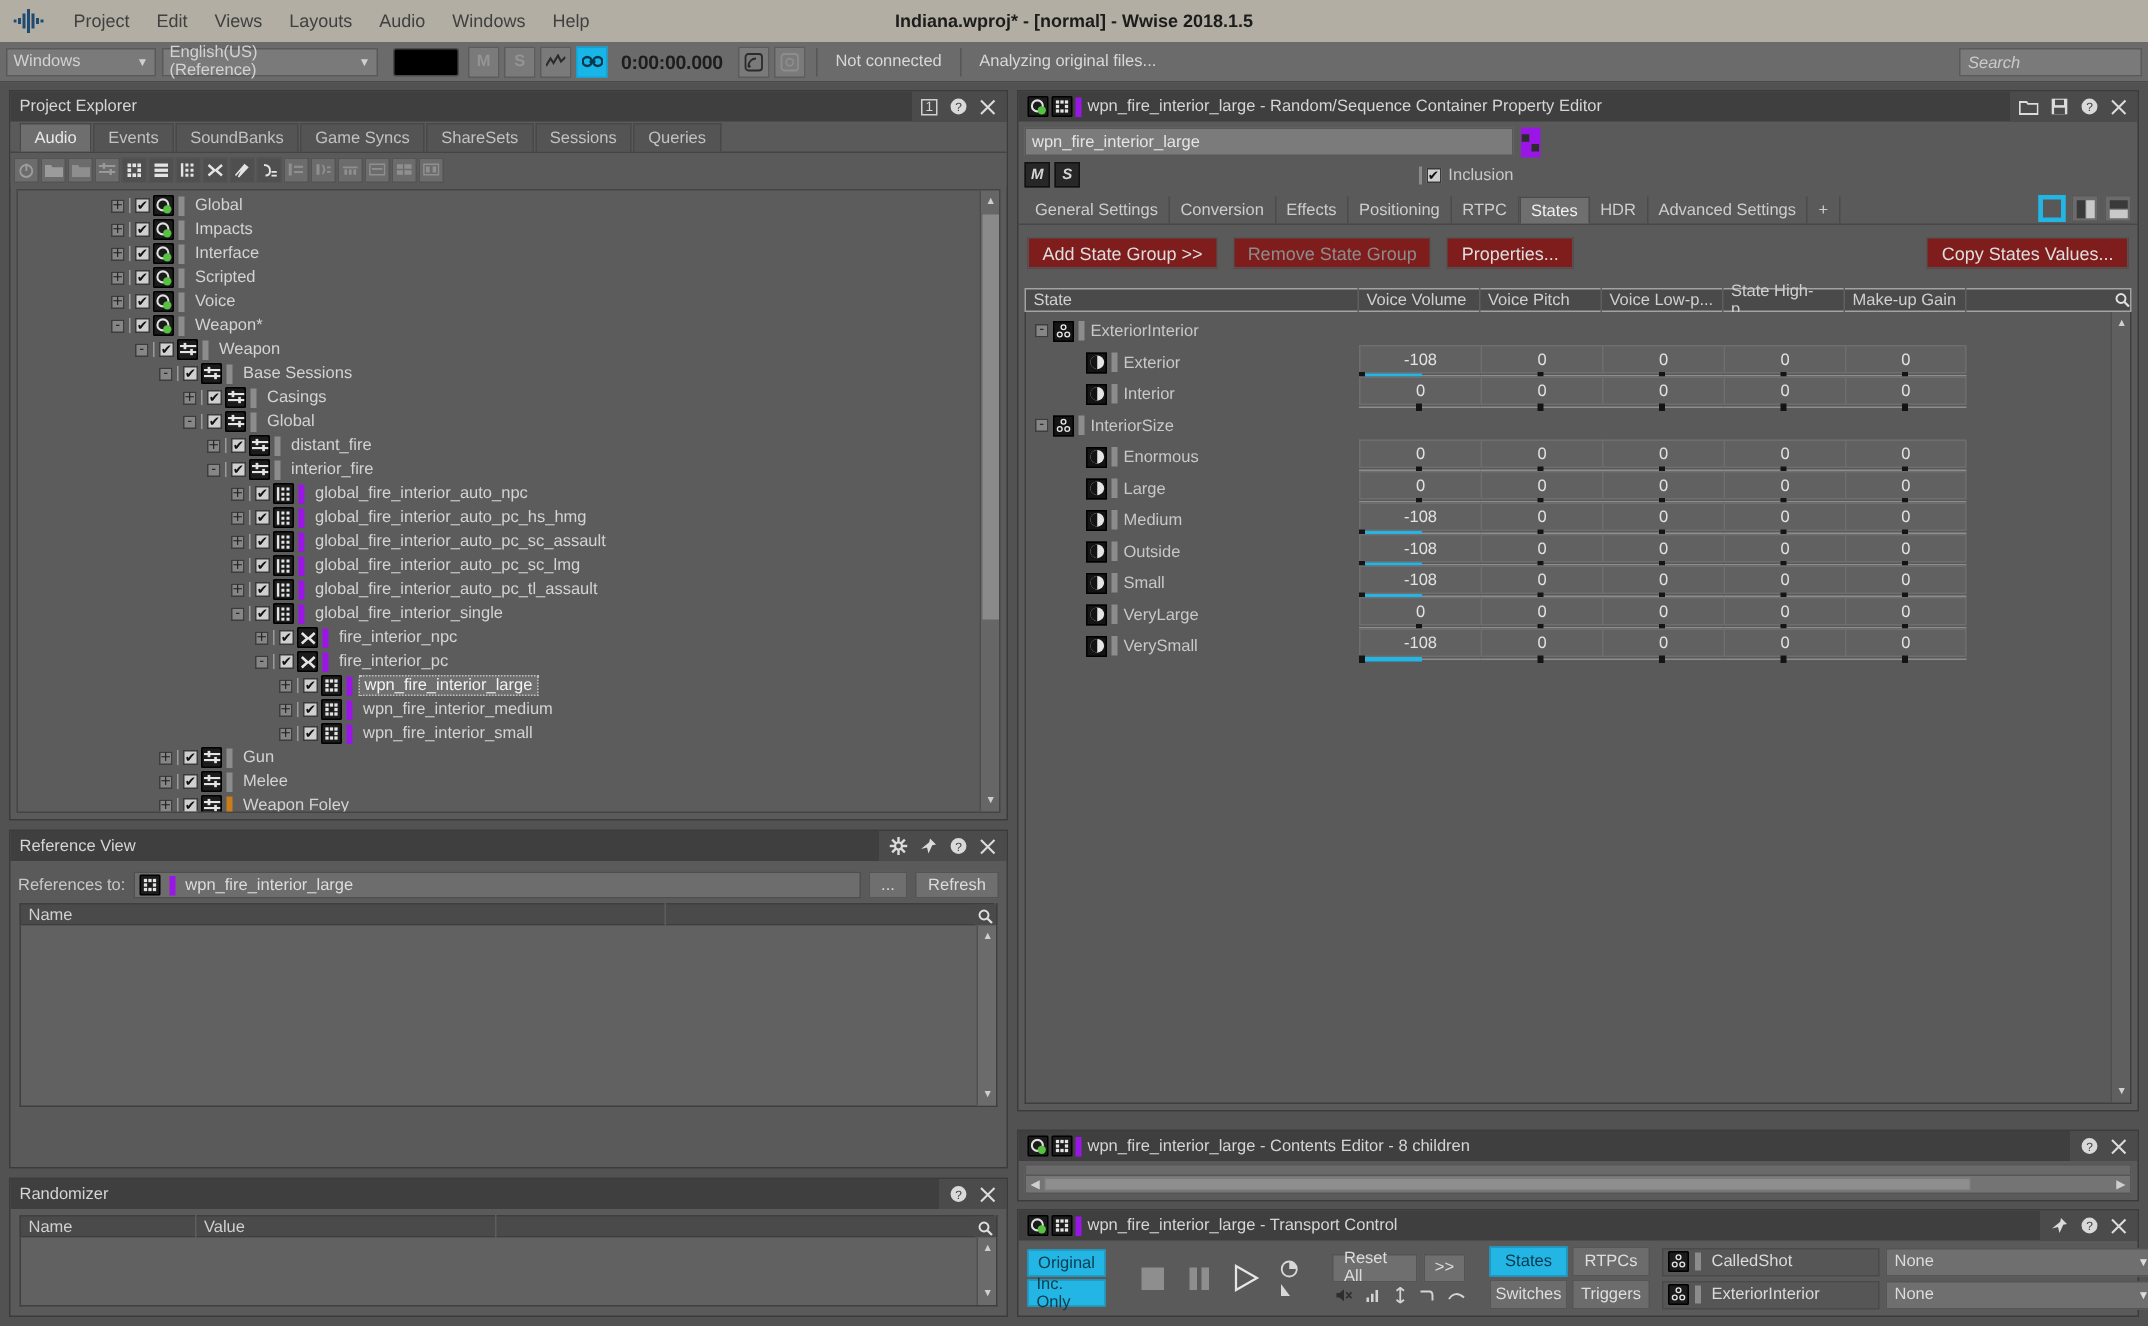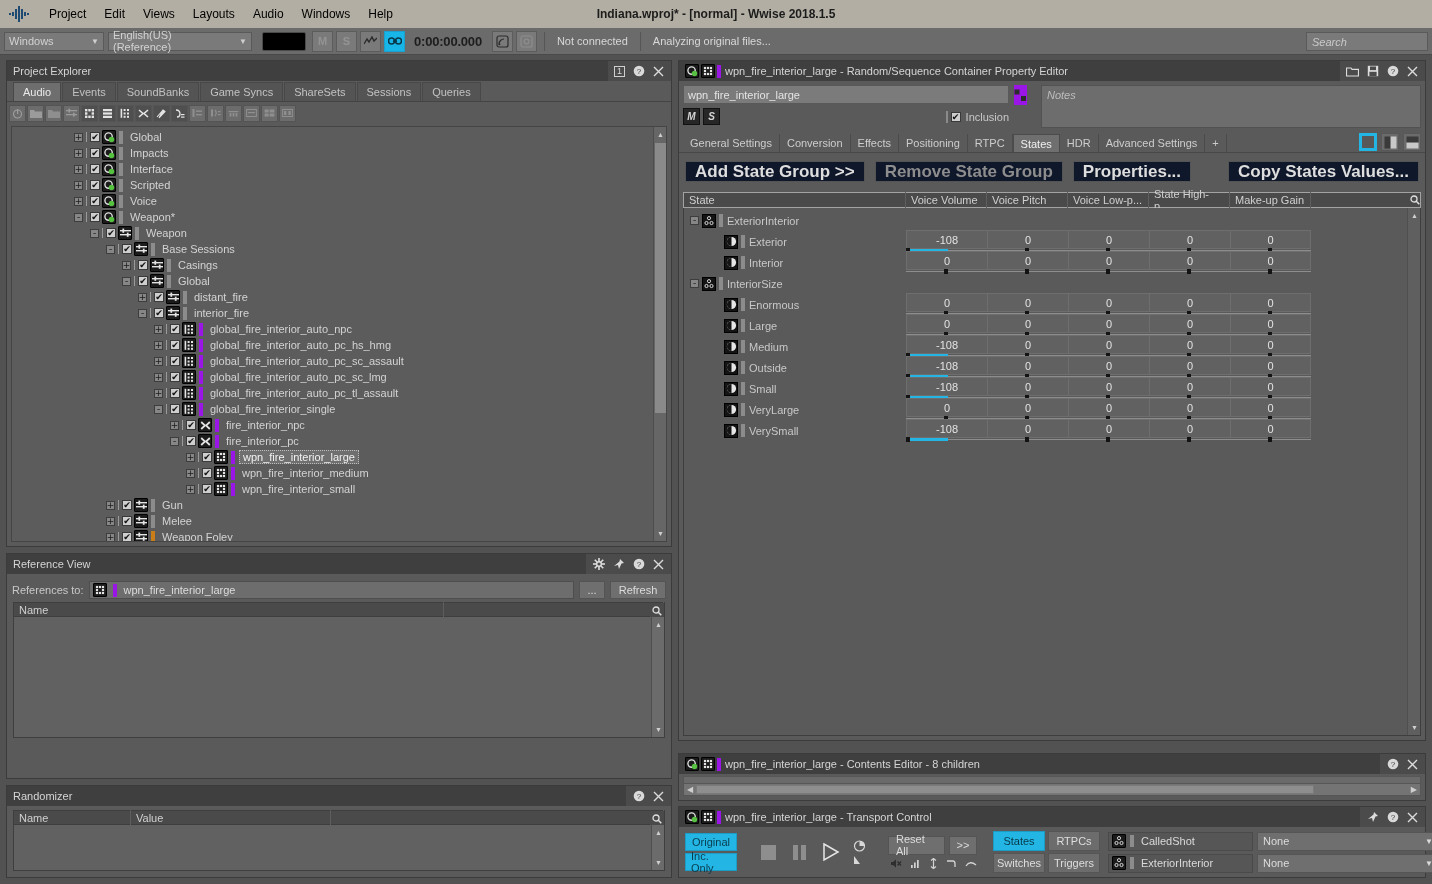--- a/index.html
+++ b/index.html
@@ -16,21 +16,21 @@
   .app { position: relative; width: 1432px; height: 884px; }
 
   
   .menubar {
     position: absolute; left: 0; top: 0; width: 1432px; height: 28px;
     background: #b2aea3;
     display: flex; align-items: center;
   }
   .logo { width: 40px; height: 28px; display: flex; align-items: center; justify-content: center; }
   .menu-item {
-    padding: 3px 9px; color: #000000; font-size: 12px; cursor: default;
+    padding: 3px 9px; color: #404040; font-size: 12px; cursor: default;
   }
   .win-title {
     position: absolute; left: 0; right: 0; text-align: center;
     font-size: 12px; font-weight: bold; color: #1c1c1c;
     pointer-events: none;
   }
 
   
   .toolbar {
     position: absolute; left: 0; top: 28px; width: 1432px; height: 27px;
@@ -171,23 +171,23 @@
     background: #6d6d6d; border: 1px solid #525252; color: #bdbdbd;
     font-style: italic; font-size: 11px; padding: 3px 5px;
   }
   .pe-tabs { display: flex; align-items: flex-end; height: 20px; padding-left: 4px; border-bottom: 1px solid #474747; }
   .pe-tab {
     height: 18px; padding: 0 7px; display: flex; align-items: center; font-size: 11px;
     color: #cdcdcd; border-right: 1px solid #4b4b4b;
   }
   .pe-tab.active { background: #6f6f6f; color: #f0f0f0; border: 1px solid #4b4b4b; border-bottom: none; }
   .btn {
-    height: 21px; padding: 0 9px; background: #0f172a; border: 1px solid #545454;
+    height: 21px; padding: 0 9px; background: #7f1d1d; border: 1px solid #545454;
     display: flex; align-items: center; justify-content: center;
-    font-size: 17px; color: #dedede; font-weight: bold;
+    font-size: 12px; color: #dedede;
   }
   .btn.disabled { color: #8d8d8d; }
   .view-btn { width: 18px; height: 18px; border: 1px solid #585858; background: #6b6b6b; display:flex;align-items:center;justify-content:center;}
   .view-btn.active { border-color: #23b6e4; background:#23b6e4; padding:2px; }
 
   
   .states-head {
     height: 16px; background: #4a4a4a; display: flex; align-items: center;
     font-size: 11px; color: #d0d0d0; border: 1px solid #a3a3a3; position: relative;
   }
@@ -1082,21 +1082,20 @@
         </div>
       </div>
       <div style="width:12px;display:flex;align-items:flex-start;">
         <div style="width:20px;height:20px;background:#9a16e6;display:flex;align-items:center;justify-content:center;">
           <svg width="13" height="13" viewBox="0 0 13 13">
               <rect x="0.5" y="0.5" width="5" height="5" fill="#2b2b2b"></rect>
               <rect x="7" y="7" width="5" height="5" fill="#2b2b2b"></rect>
             </svg>
         </div>
       </div>
-      <div class="notes" style="flex:1;height:43px;margin-left:10px;">Notes</div>
     </div>
 
     <div class="pe-tabs" style="margin-top:5px;position:relative;">
       <div class="pe-tab">General Settings</div>
       <div class="pe-tab">Conversion</div>
       <div class="pe-tab">Effects</div>
       <div class="pe-tab">Positioning</div>
       <div class="pe-tab">RTPC</div>
       <div class="pe-tab active">States</div>
       <div class="pe-tab">HDR</div>

